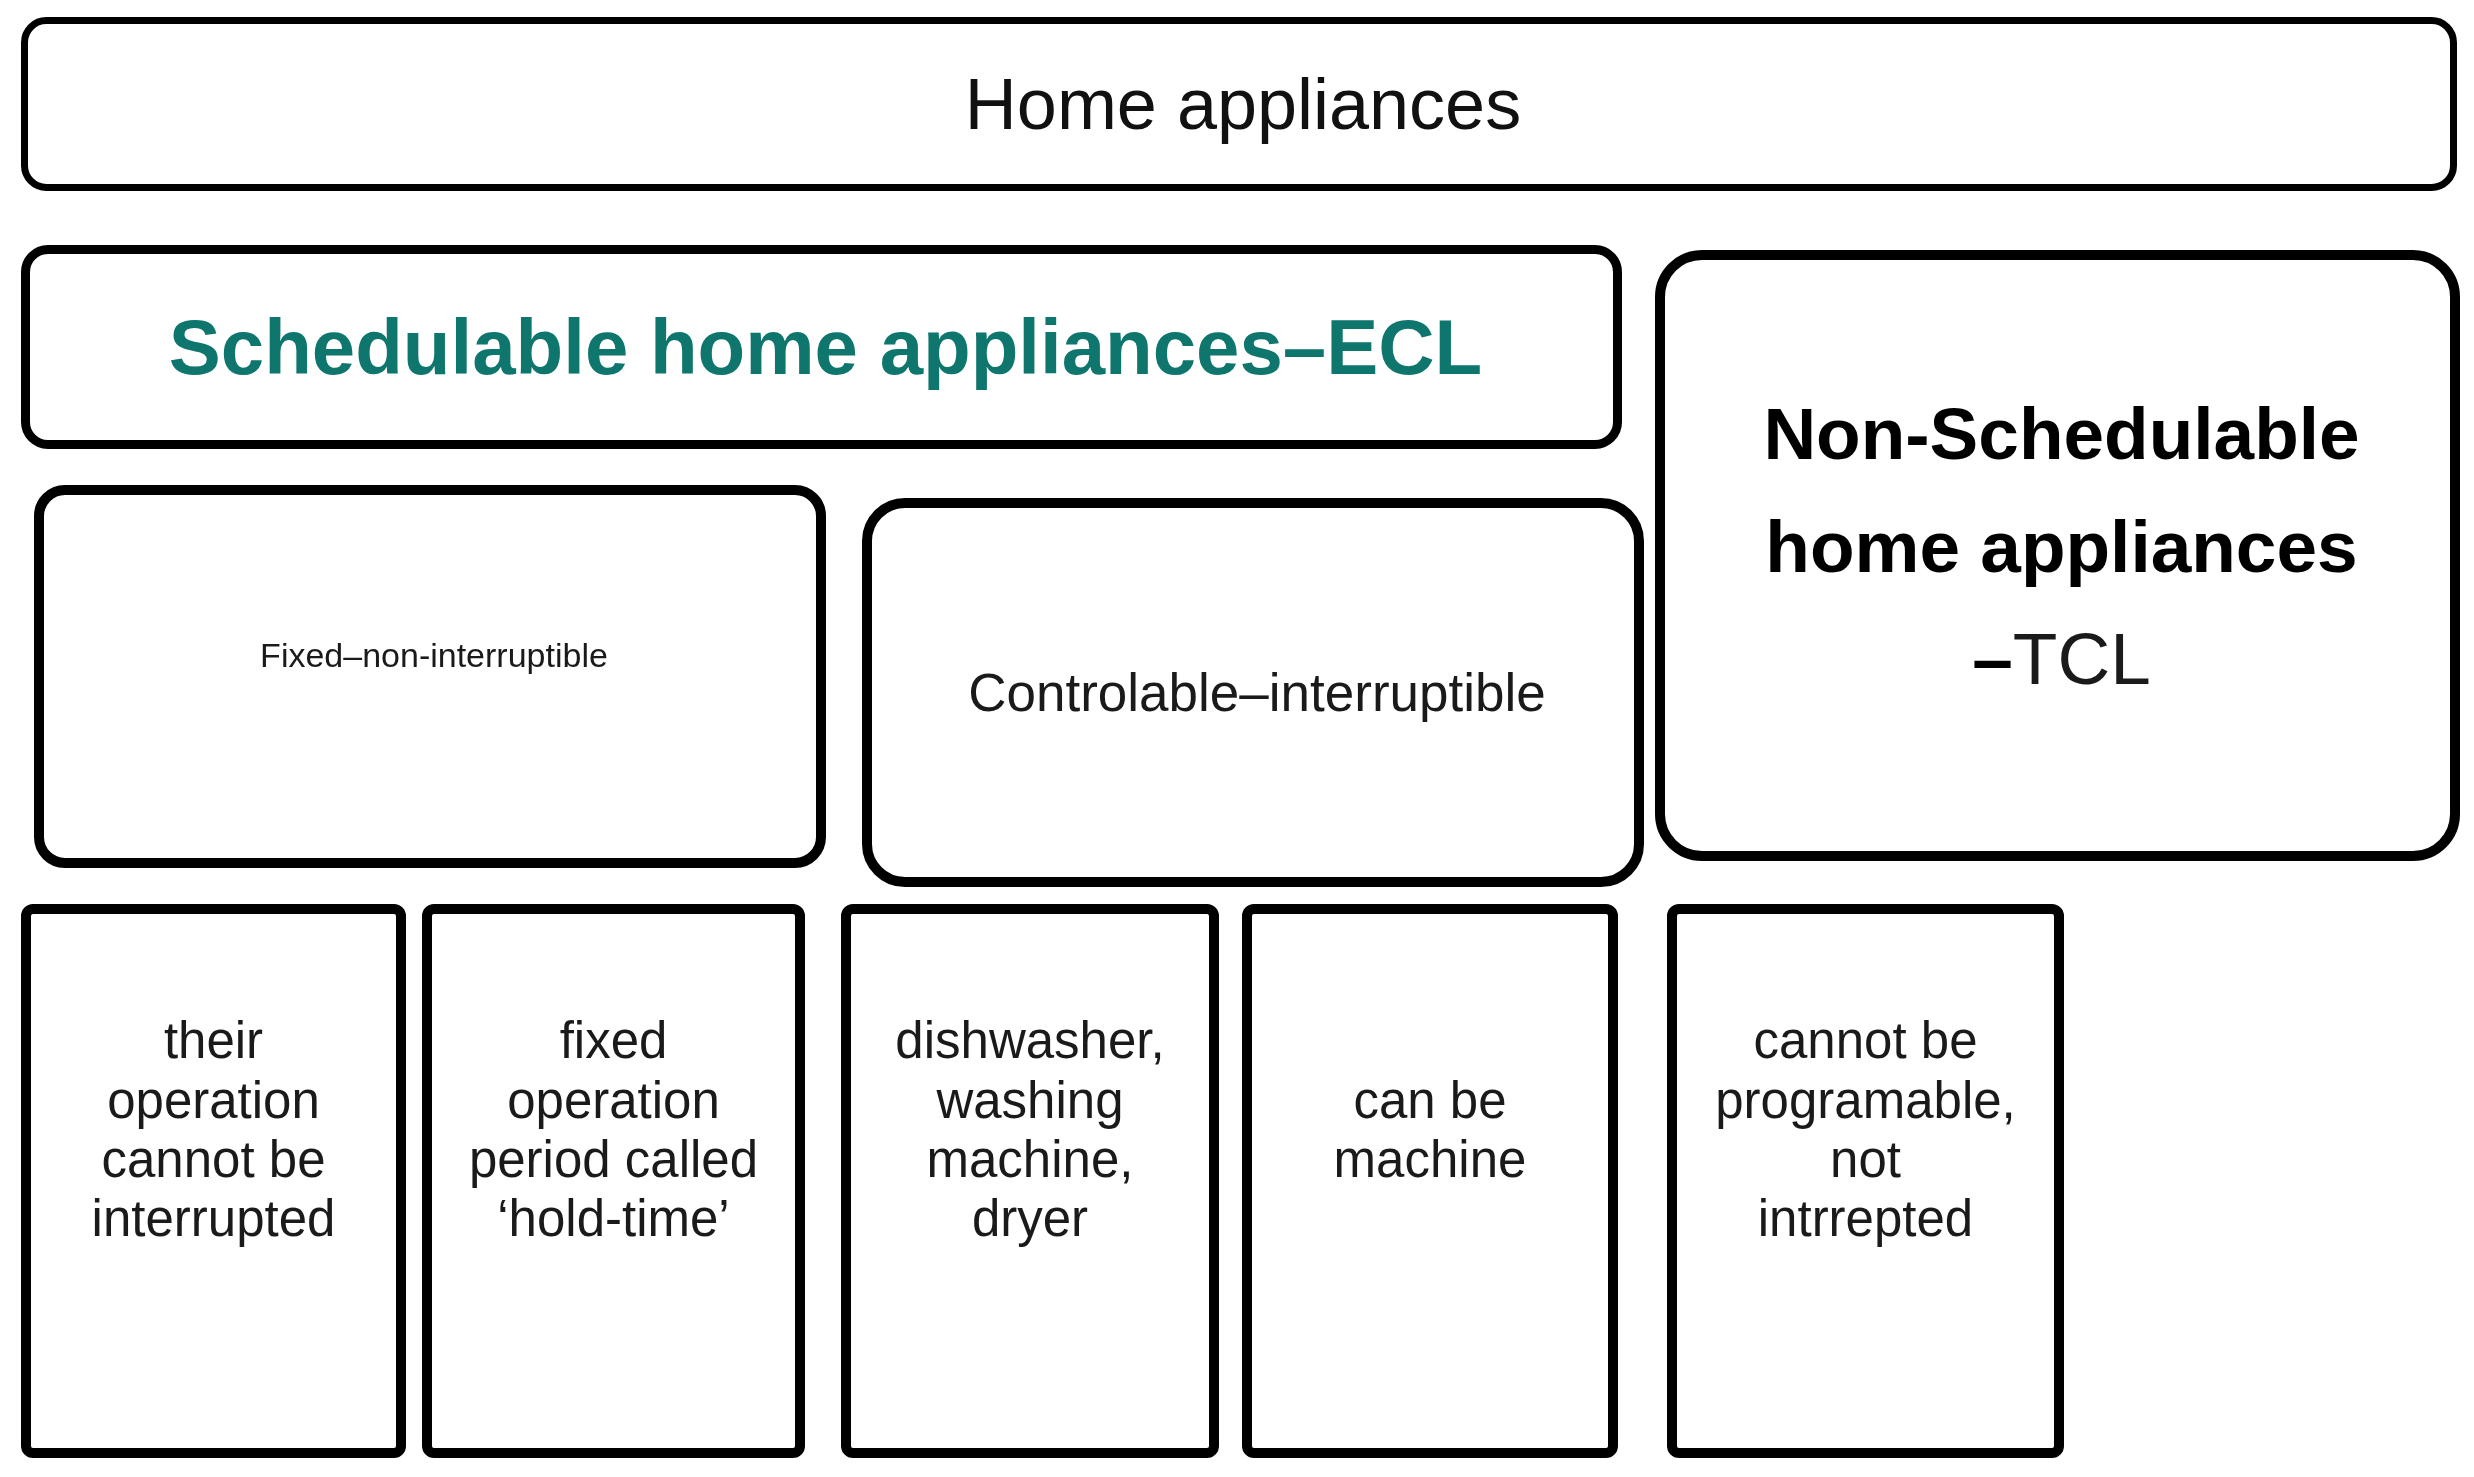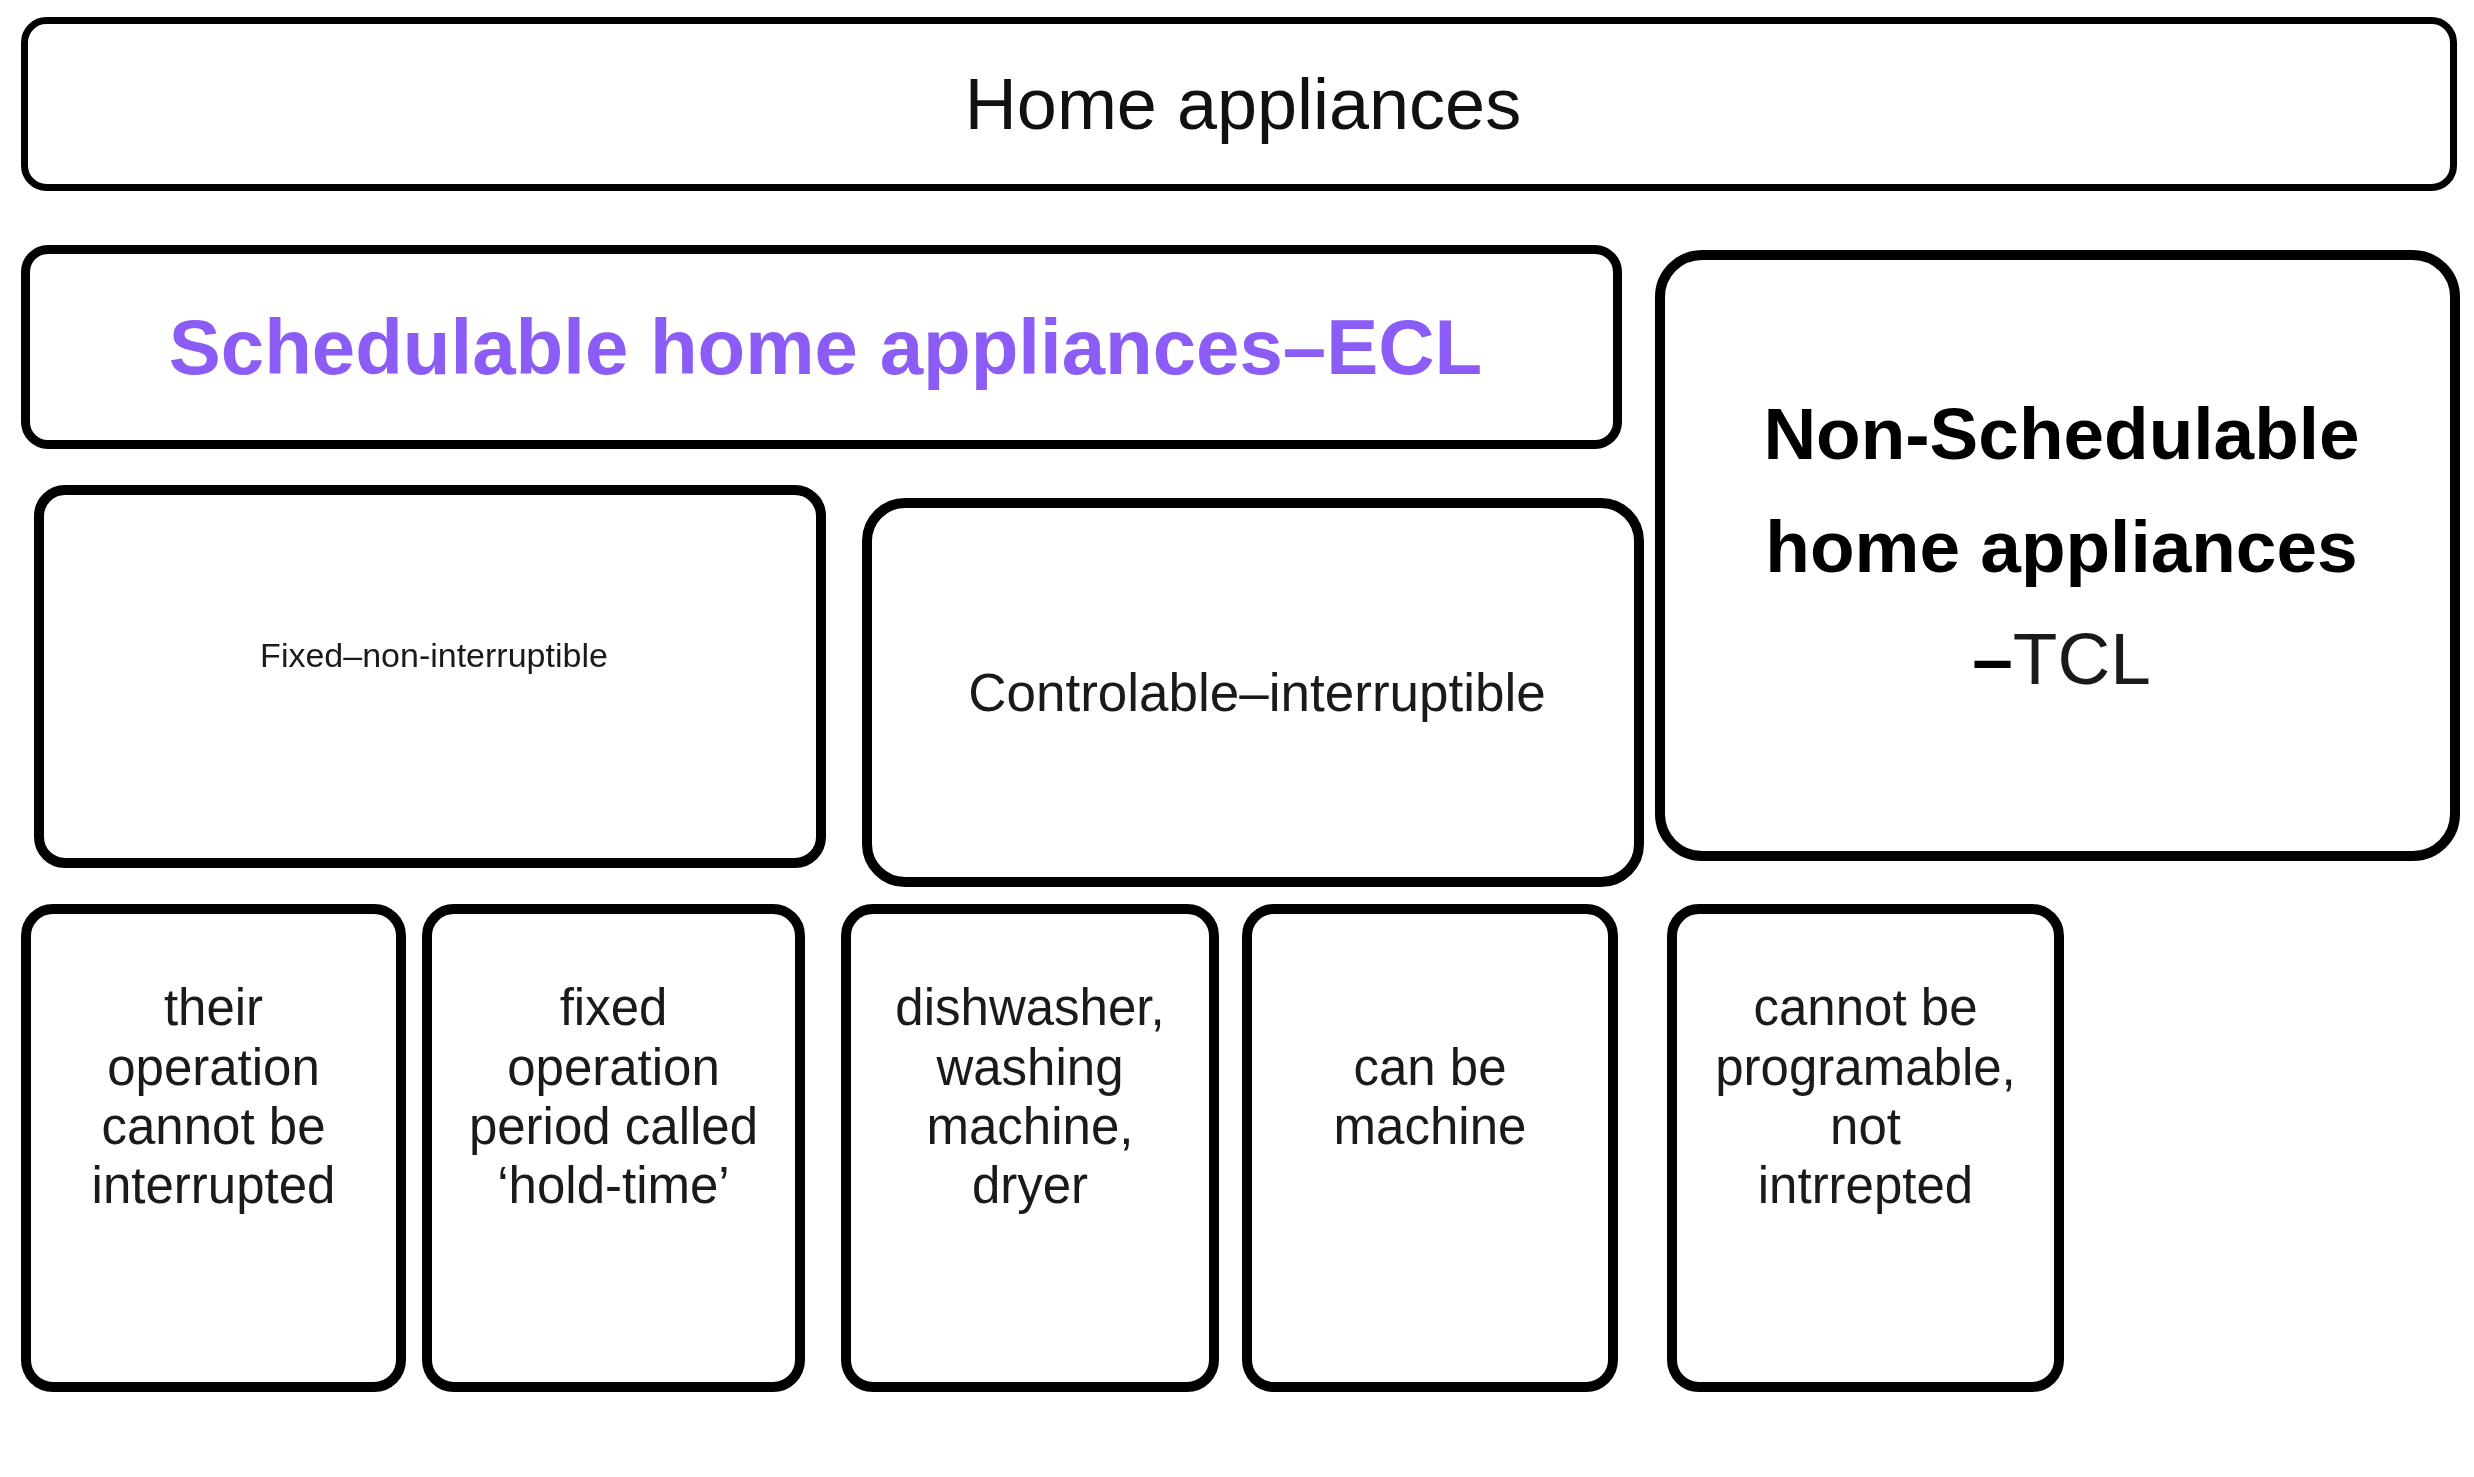--- a/index.html
+++ b/index.html
@@ -27,43 +27,43 @@
   
   #box-home {
     left: 21px; top: 17px; width: 2436px; height: 174px;
     border-width: 7.7px; border-radius: 25.5px;
     font-size: 72px; color: #111111;
   }
   
   #box-sched {
     left: 21px; top: 245px; width: 1601px; height: 204px;
     border-width: 9.4px; border-radius: 27px;
-    font-size: 78px; font-weight: bold; color: #8b5cf6;
+    font-size: 78px; font-weight: bold; color: #0f766e;
   }
   
   #box-nonsched {
     left: 1655px; top: 250px; width: 805px; height: 611px;
     border-radius: 47px;
     font-size: 73px; font-weight: bold; color: #000000;
     line-height: 1.32; padding-bottom: 17px; gap: 16px;
   }
   #box-nonsched .tcl { font-weight: 400; color: #1a1a1a; }
   
   #box-fixed {
     left: 34px; top: 485px; width: 792px; height: 383px;
     border-radius: 31px; font-size: 34px; padding-bottom: 43px;
   }
   #box-controlable {
     left: 862px; top: 474px; width: 782px; height: 389px;
     border-radius: 43px; font-size: 53px; margin-top: 24px;
   }
   
   .detail-box {
-    top: 904px; height: 488px;
-    border-radius: 32px;
+    top: 904px; height: 554px;
+    border-radius: 12px;
     font-size: 51px; line-height: 1.16;
     white-space: pre-line;
     padding: 8.5px 12px 111px 12px;
   }
   #detail-0 { left: 21px;   width: 385px; }
   #detail-1 { left: 422px;  width: 383px; }
   #detail-2 { left: 841px;  width: 378px; }
   #detail-3 { left: 1242px; width: 376px; }
   #detail-4 { left: 1667px; width: 397px; }
   #detail-5 { left: 2080px; width: 380px; }

